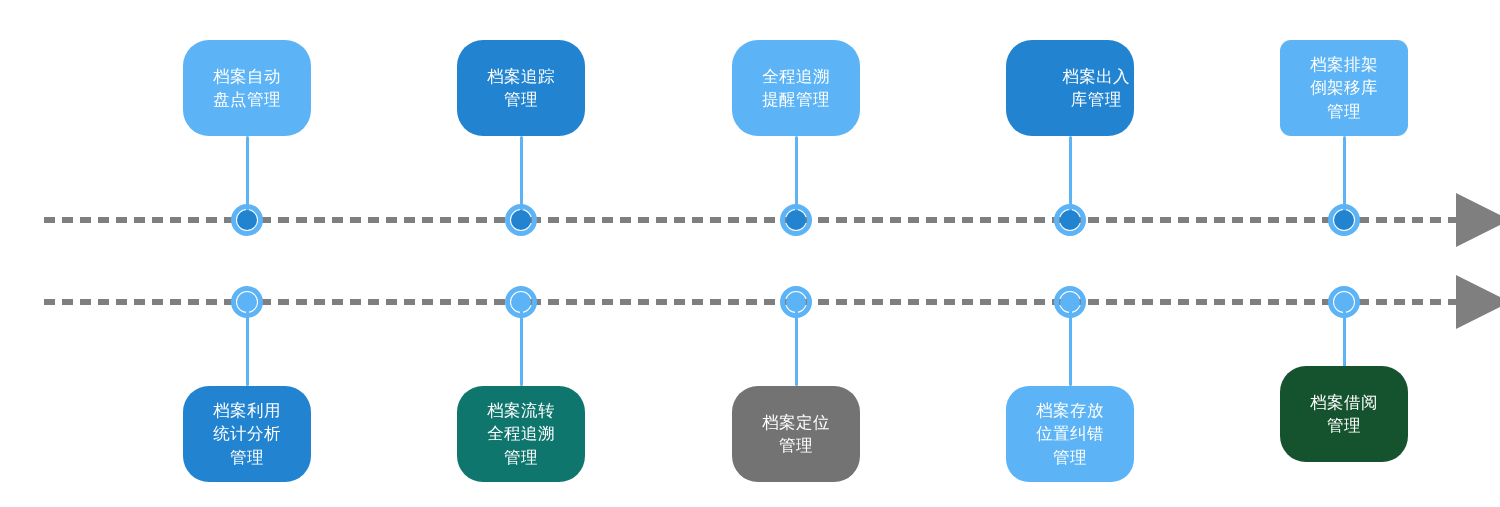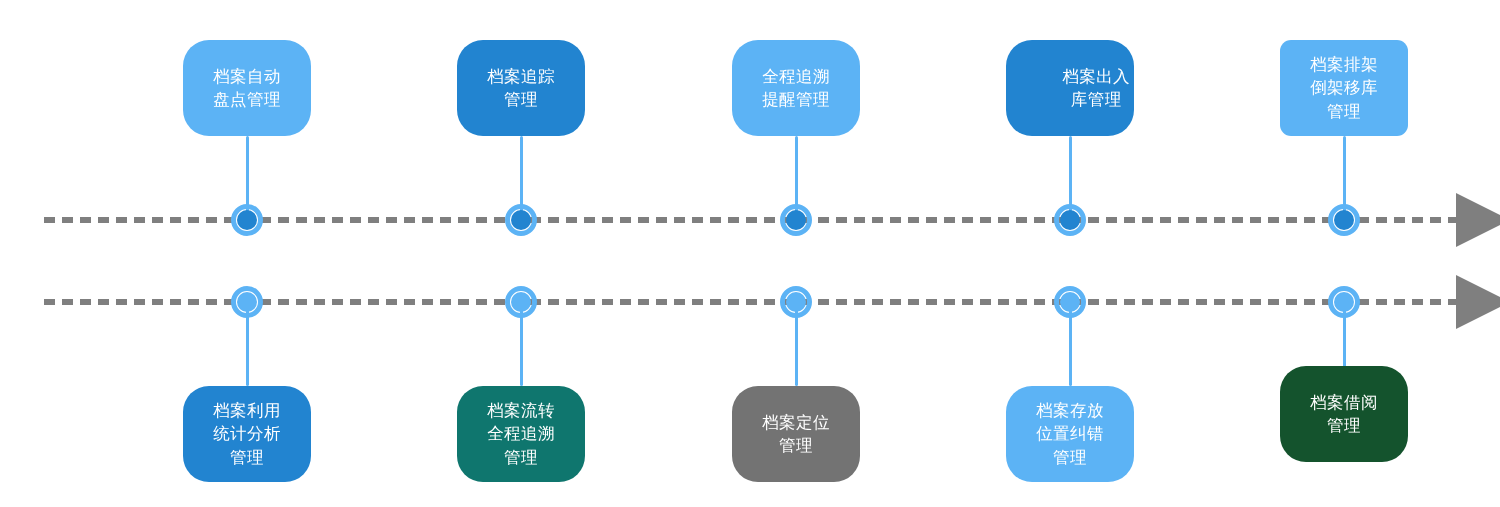--- a/index.html
+++ b/index.html
@@ -112,21 +112,21 @@
 统计分析
 管理</span></div>
       <div class="connector" style="left: 519.5px; top: 302px; height: 84px; background: rgb(92, 179, 245);"></div>
       <div class="node bottom" style="left: 457px; top: 386px; background: #0f766e;"><span class="node-label">档案流转
 全程追溯
 管理</span></div>
       <div class="connector" style="left: 794.5px; top: 302px; height: 84px; background: rgb(92, 179, 245);"></div>
       <div class="node bottom" style="left: 732px; top: 386px; background: #737373;"><span class="node-label">档案定位
 管理</span></div>
       <div class="connector" style="left: 1068.5px; top: 302px; height: 84px; background: rgb(92, 179, 245);"></div>
-      <div class="node bottom" style="left: 1006px; top: 386px; background: rgb(92, 179, 245);"><span class="node-label">档案存放
+      <div class="node bottom" style="left: 1006px; top: 386px; background: rgb(92, 179, 245); border-radius: 23px;"><span class="node-label">档案存放
 位置纠错
 管理</span></div>
       <div class="connector" style="left: 1342.5px; top: 302px; height: 84px; background: rgb(92, 179, 245);"></div>
       <div class="node bottom" style="left: 1280px; top: 366px; background: #14532d;"><span class="node-label">档案借阅
 管理</span></div>
       <div class="marker marker-ring" style="left: 231px; top: 204px; border-color: rgb(92, 179, 245);"></div>
       <div class="marker marker-core" style="left: 237px; top: 210px; background: rgb(34, 132, 208);"></div>
       <div class="marker marker-ring" style="left: 505px; top: 204px; border-color: rgb(92, 179, 245);"></div>
       <div class="marker marker-core" style="left: 511px; top: 210px; background: rgb(34, 132, 208);"></div>
       <div class="marker marker-ring" style="left: 780px; top: 204px; border-color: rgb(92, 179, 245);"></div>

